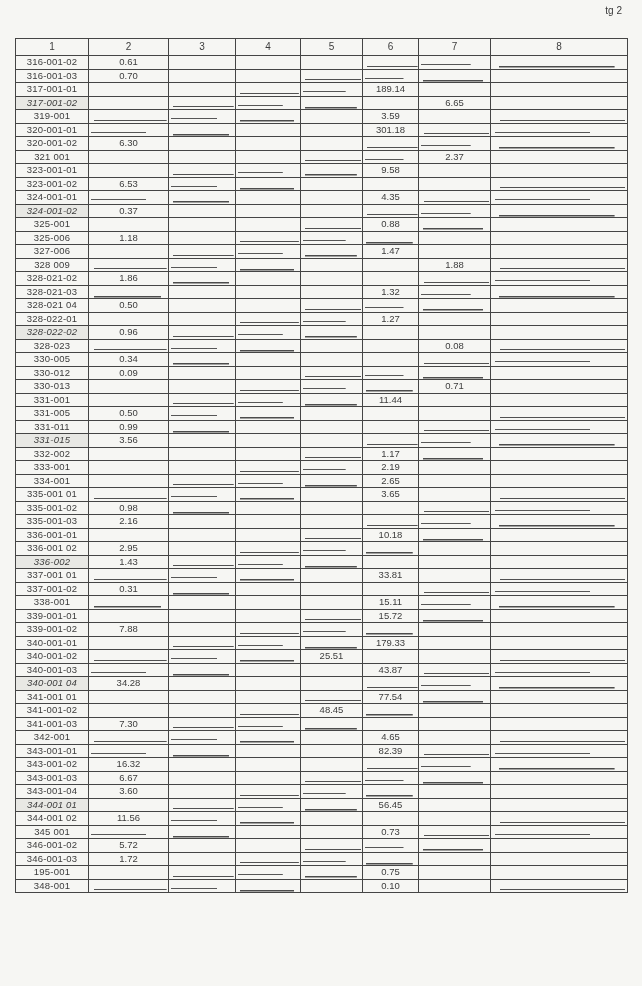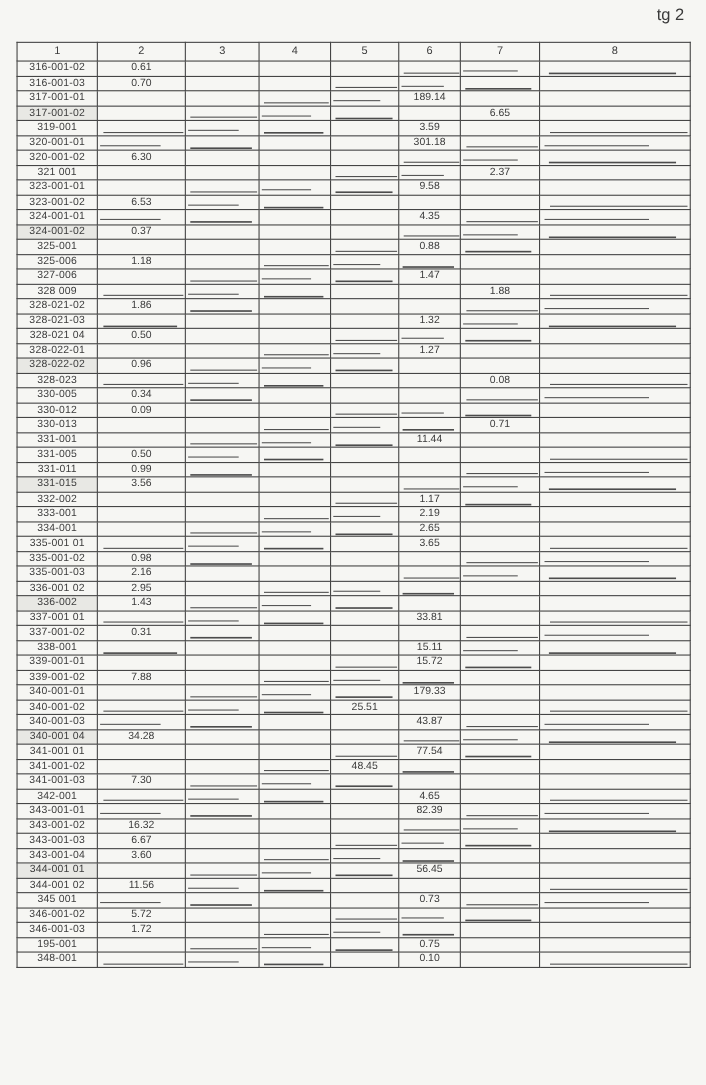--- a/index.html
+++ b/index.html
@@ -12,21 +12,21 @@
     position: relative;
     background: #f6f6f3;
     font-family: "Liberation Sans", sans-serif;
     color: #3c3c3c;
     overflow: hidden;
   }
   .corner-label {
     position: absolute;
     top: 5px;
     right: 20px;
-    font-size: 15px;
+    font-size: 10px;
     color: #3a3a3a;
   }
   table.scan {
     position: absolute;
     left: 15px;
     top: 38px;
     border-collapse: collapse;
     table-layout: fixed;
     width: 612px;
   }
@@ -48,21 +48,21 @@
     height: 12.5px;
     overflow: hidden;
     white-space: nowrap;
   }
   table.scan th {
     font-weight: normal;
     font-size: 10px;
     height: 16px;
   }
   td.idcell { letter-spacing: 0.2px; }
-  td.shade { background: #e8e8e4; }
+  td.shade { background: #e8e8e4; font-style: italic; }
   
   td.a1 { background-image: linear-gradient(#515151, #515151); background-repeat: no-repeat; background-size: 92% 1.4px; background-position: 80% 88%; }
   td.a2 { background-image: linear-gradient(#565656, #565656); background-repeat: no-repeat; background-size: 70% 1.3px; background-position: 10% 72%; }
   td.a3 { background-image: linear-gradient(#4c4c4c, #4c4c4c); background-repeat: no-repeat; background-size: 85% 1.5px; background-position: 40% 95%; }
 </style>
 </head>
 <body>
 
 <div class="corner-label">tg 2</div>
 
@@ -434,20 +434,30 @@
         <td class="idcell">335-001-03</td>
         <td>2.16</td>
         <td></td>
         <td></td>
         <td></td>
         <td class="a1"></td>
         <td class="a2"></td>
         <td class="a3"></td>
       </tr>
       <tr>
+        <td class="idcell">336-001-01</td>
+        <td></td>
+        <td></td>
+        <td></td>
+        <td class="a1"></td>
+        <td>10.18</td>
+        <td class="a3"></td>
+        <td></td>
+      </tr>
+      <tr>
         <td class="idcell">336-001 02</td>
         <td>2.95</td>
         <td></td>
         <td class="a1"></td>
         <td class="a2"></td>
         <td class="a3"></td>
         <td></td>
         <td></td>
       </tr>
       <tr>

